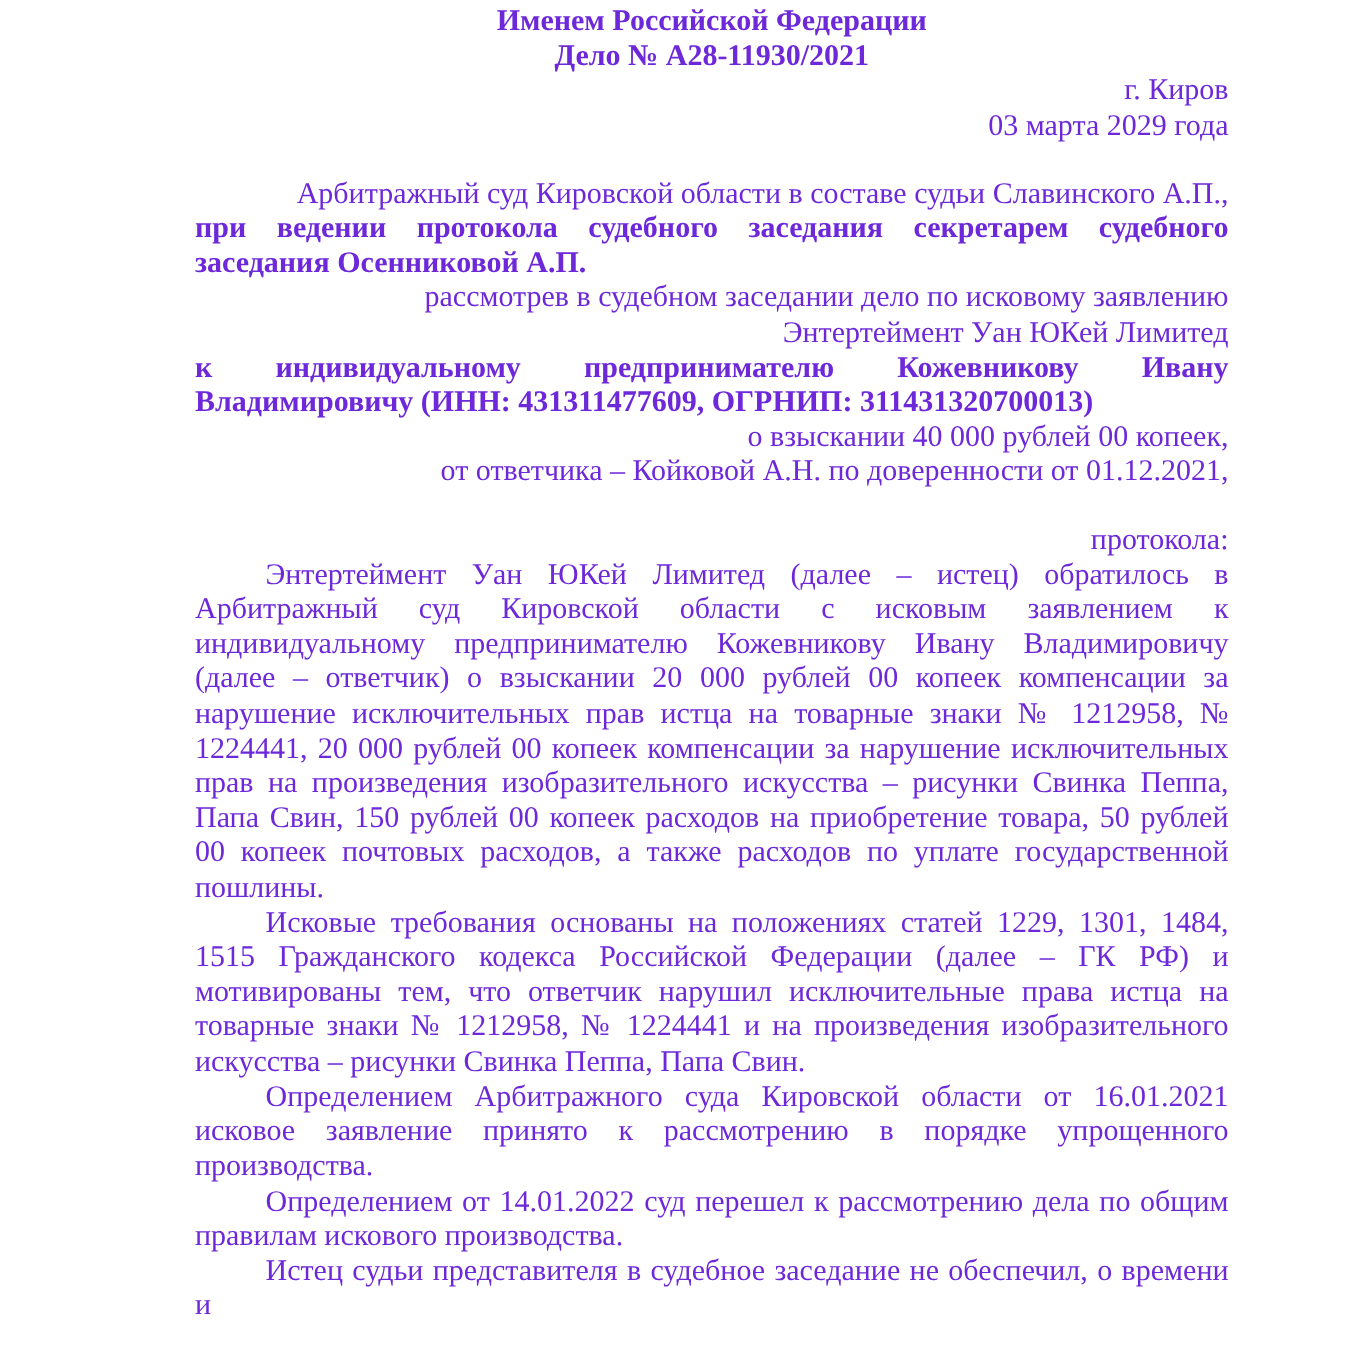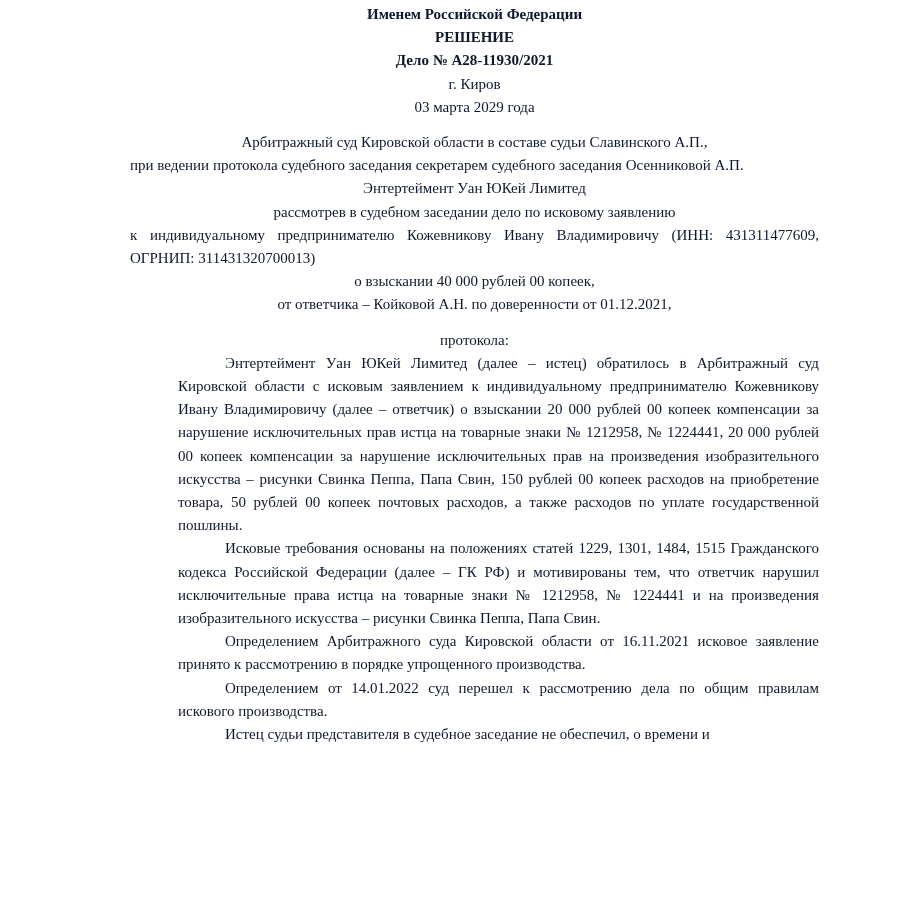--- a/index.html
+++ b/index.html
@@ -9,69 +9,68 @@
   }
   .page {
     position: relative;
     width: 905px;
     height: 905px;
     background: #ffffff;
     overflow: hidden;
     box-sizing: border-box;
     padding: 3px 86px 0 130px;
     font-family: "Liberation Serif", "DejaVu Serif", serif;
-    font-size: 15px;
+    font-size: 20px;
     line-height: 23.2px;
-    color: #0f172a;
+    color: #6d28d9;
   }
   .heading {
     text-align: center;
     font-weight: bold;
   }
   .h-line {
     white-space: nowrap;
   }
   .line {
-    text-align: center;
+    text-align: right;
   }
   .jpara {
     text-align: justify;
+    font-weight: bold;
   }
   .body-para {
     text-align: justify;
     text-indent: 47px;
-    margin-left: 48px;
   }
   .gap-before {
-    margin-top: 12px;
+    margin-top: 22px;
   }
 </style>
 </head>
 <body>
 
 <div class="page">
 
   <div class="heading">
     <div class="h-line">Именем Российской Федерации</div>
-    <div class="h-line">РЕШЕНИЕ</div>
     <div class="h-line">Дело № А28-11930/2021</div>
   </div>
 
   <div class="line">г. Киров</div>
   <div class="line">03 марта 2029 года</div>
 
   <div class="line gap-before">Арбитражный суд Кировской области в составе судьи Славинского А.П.,</div>
   <div class="jpara">при ведении протокола судебного заседания секретарем судебного заседания Осенниковой А.П.</div>
+  <div class="line">рассмотрев в судебном заседании дело по исковому заявлению</div>
   <div class="line">Энтертеймент Уан ЮКей Лимитед</div>
-  <div class="line">рассмотрев в судебном заседании дело по исковому заявлению</div>
   <div class="jpara">к индивидуальному предпринимателю Кожевникову Ивану Владимировичу (ИНН: 431311477609, ОГРНИП: 311431320700013)</div>
   <div class="line">о взыскании 40 000 рублей 00 копеек,</div>
   <div class="line">от ответчика – Койковой А.Н. по доверенности от 01.12.2021,</div>
 
   <div class="line gap-before">протокола:</div>
 
   <div class="body-para">Энтертеймент Уан ЮКей Лимитед (далее – истец) обратилось в Арбитражный суд Кировской области с исковым заявлением к индивидуальному предпринимателю Кожевникову Ивану Владимировичу (далее – ответчик) о взыскании 20 000 рублей 00 копеек компенсации за нарушение исключительных прав истца на товарные знаки № 1212958, № 1224441, 20 000 рублей 00 копеек компенсации за нарушение исключительных прав на произведения изобразительного искусства – рисунки Свинка Пеппа, Папа Свин, 150 рублей 00 копеек расходов на приобретение товара, 50 рублей 00 копеек почтовых расходов, а также расходов по уплате государственной пошлины.</div>
   <div class="body-para">Исковые требования основаны на положениях статей 1229, 1301, 1484, 1515 Гражданского кодекса Российской Федерации (далее – ГК РФ) и мотивированы тем, что ответчик нарушил исключительные права истца на товарные знаки № 1212958, № 1224441 и на произведения изобразительного искусства – рисунки Свинка Пеппа, Папа Свин.</div>
-  <div class="body-para">Определением Арбитражного суда Кировской области от 16.11.2021 исковое заявление принято к рассмотрению в порядке упрощенного производства.</div>
+  <div class="body-para">Определением Арбитражного суда Кировской области от 16.01.2021 исковое заявление принято к рассмотрению в порядке упрощенного производства.</div>
   <div class="body-para">Определением от 14.01.2022 суд перешел к рассмотрению дела по общим правилам искового производства.</div>
   <div class="body-para">Истец судьи представителя в судебное заседание не обеспечил, о времени и</div>
 
 </div>
 
 </body></html>

